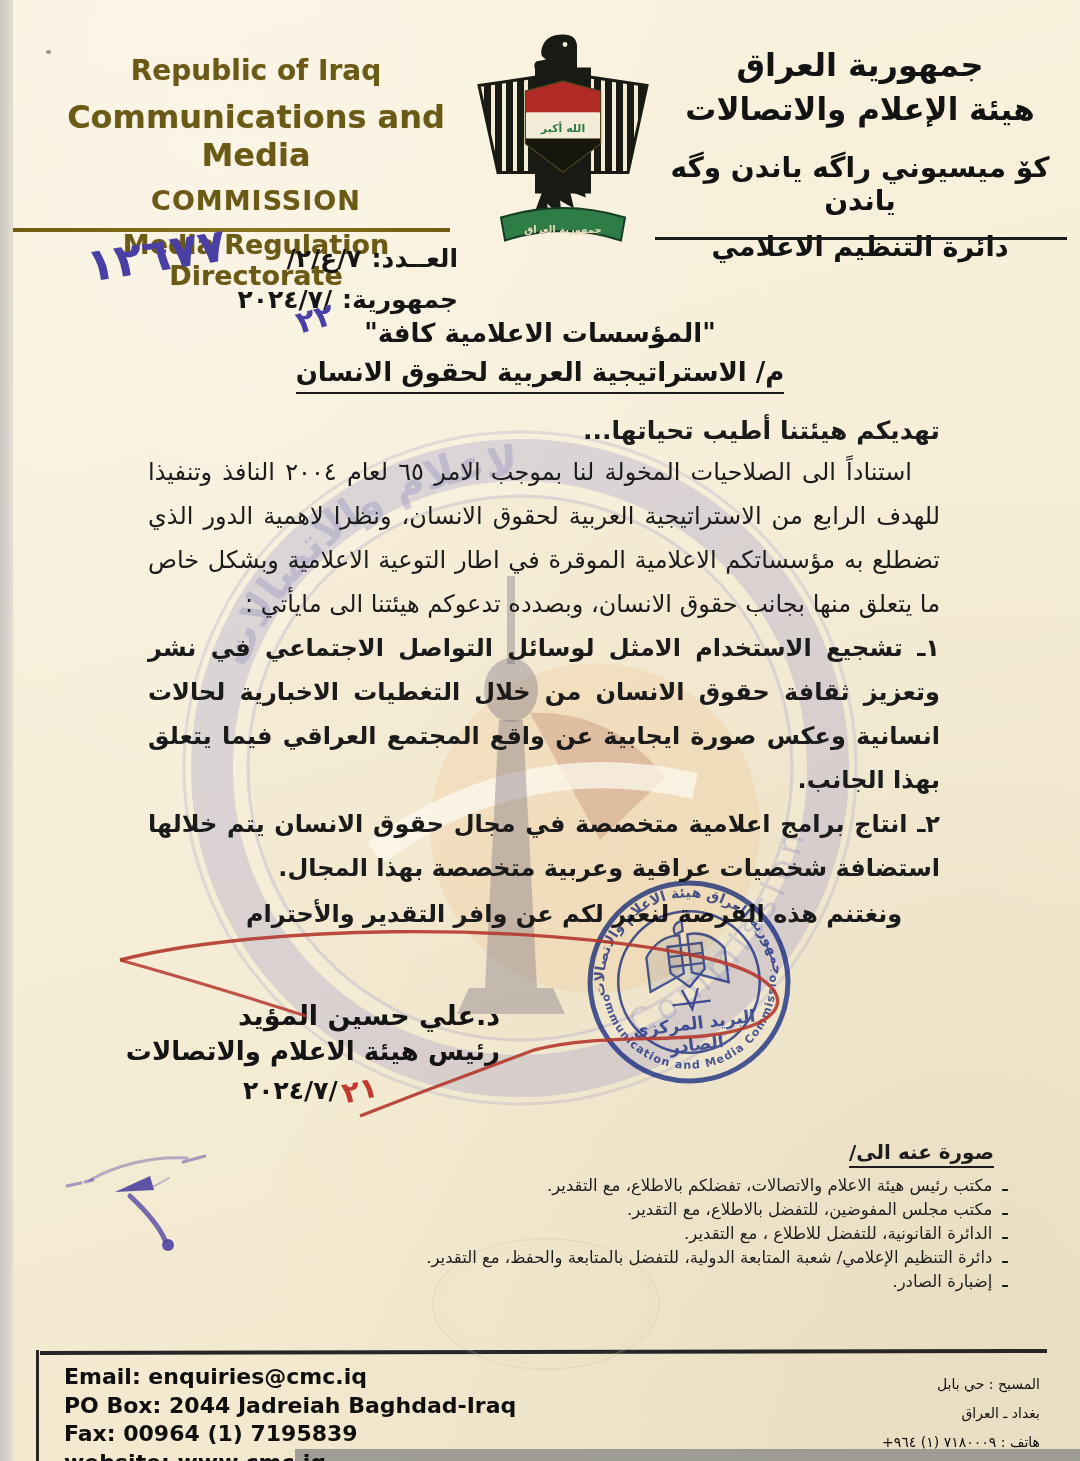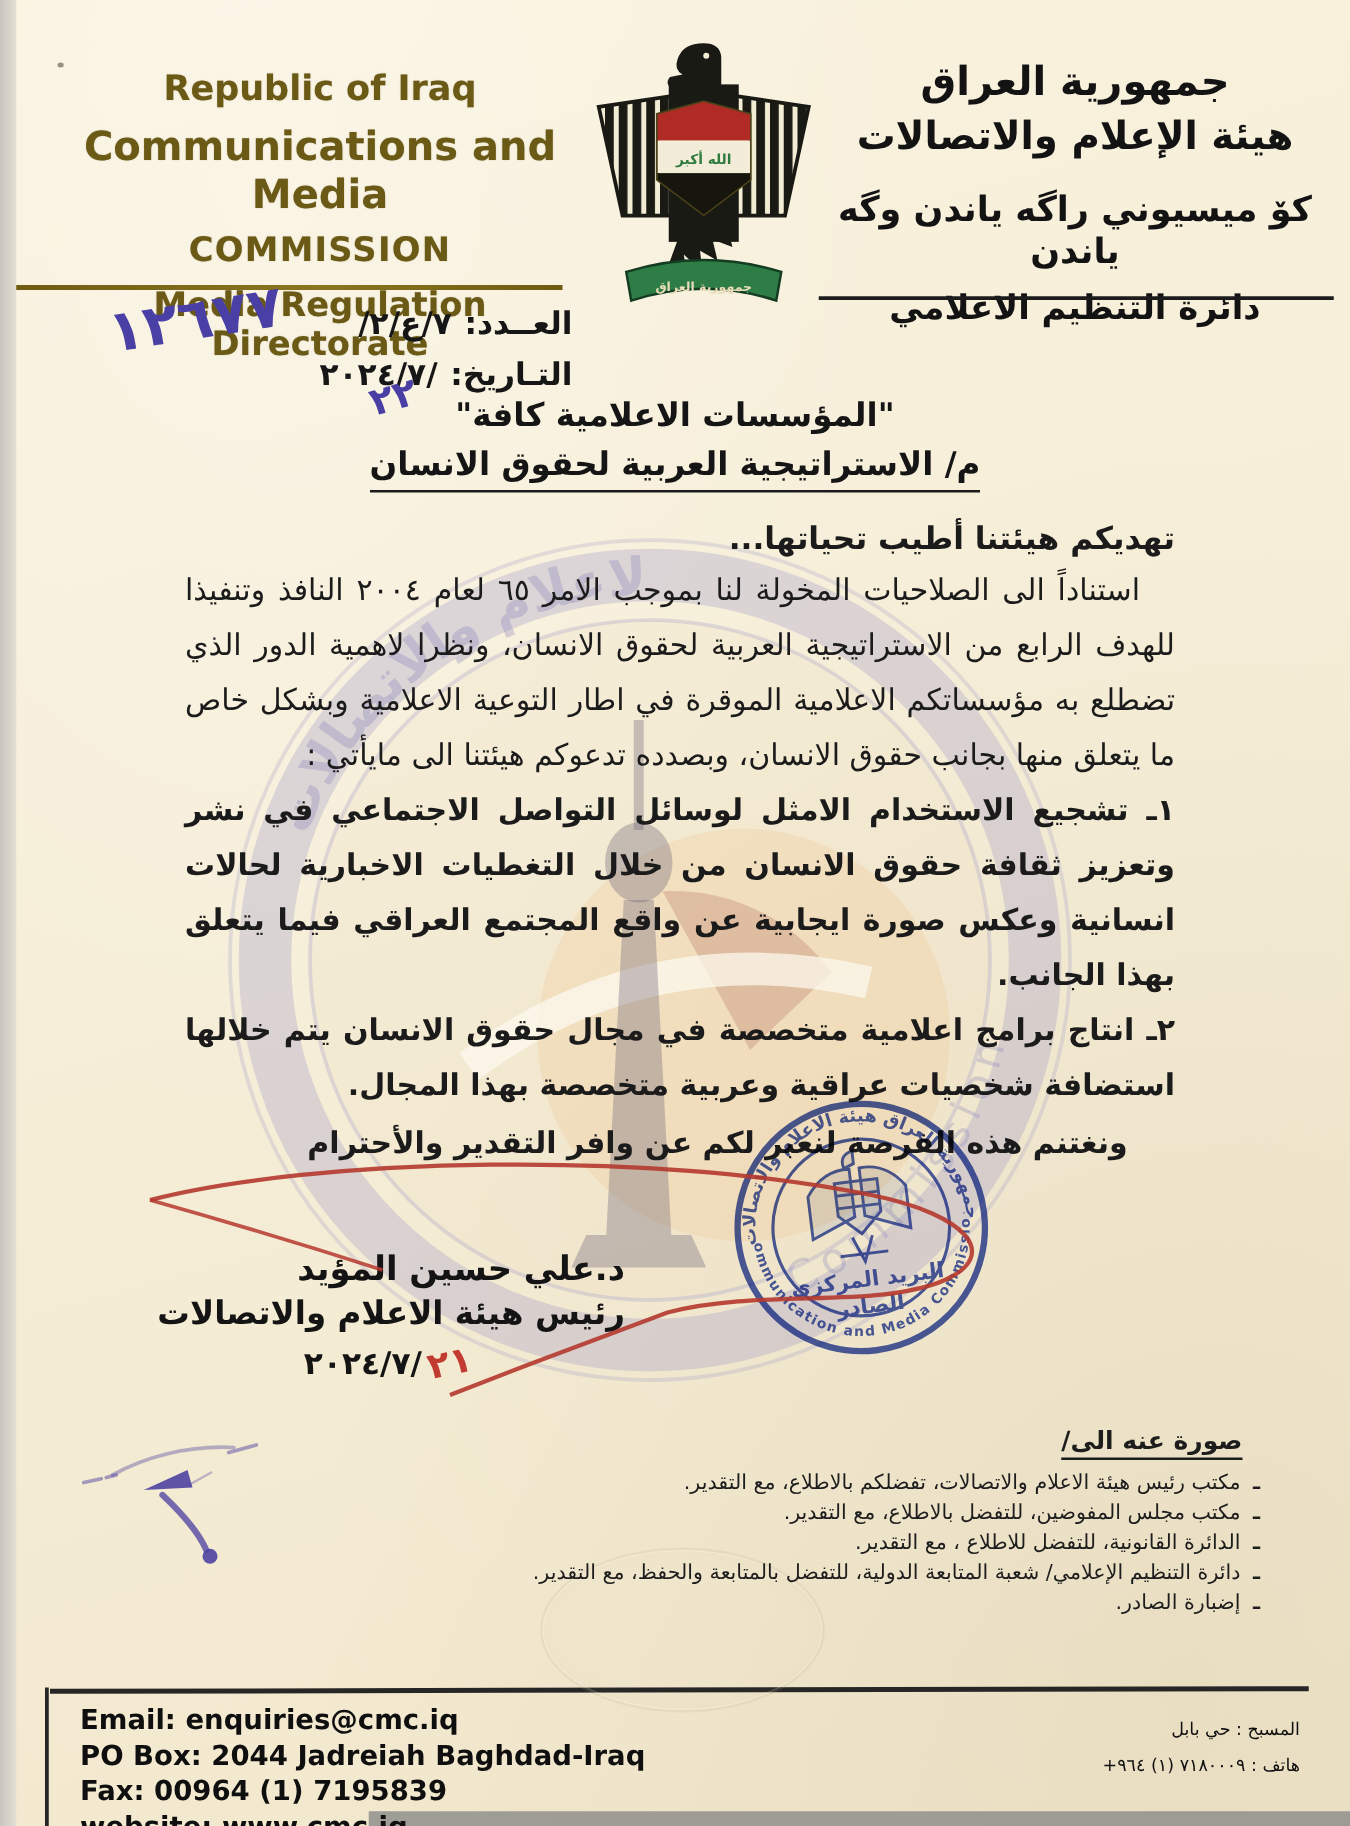--- a/index.html
+++ b/index.html
@@ -185,21 +185,21 @@
   </div>
   <div class="rule-black"></div>
 
   <div class="ref-row ref-number">
     <span>العــدد:</span>
     <span>٧/ع/٢/</span>
   </div>
   <div class="hand-blue hand-number">١٢٦٧٧</div>
 
   <div class="ref-row ref-date">
-    <span>التـاريخ:</span>
+    <span>جمهورية:</span>
     <span class="ltr">٢٠٢٤/٧/</span>
   </div>
   <div class="hand-blue hand-day">٢٢</div>
 
   <div class="subject">
     <div class="s1">"المؤسسات الاعلامية كافة"</div>
     <div class="s2"><span>م/ الاستراتيجية العربية لحقوق الانسان</span></div>
   </div>
 
   <div class="letter-body">
@@ -293,15 +293,16 @@
   <div class="footer-rule"></div>
   <div class="footer-vline"></div>
   <div class="footer-en">
     <div>Email: enquiries@cmc.iq</div>
     <div>PO Box: 2044 Jadreiah Baghdad-Iraq</div>
     <div>Fax: 00964 (1) 7195839</div>
     <div>website: www.cmc.iq</div>
   </div>
   <div class="footer-ar">
     <div>المسبح : حي بابل</div>
+    <div>بغداد ـ العراق</div>
     <div>هاتف : ٧١٨٠٠٠٩ (١) ٩٦٤+</div>
   </div>
 </div>
 
 </body></html>

